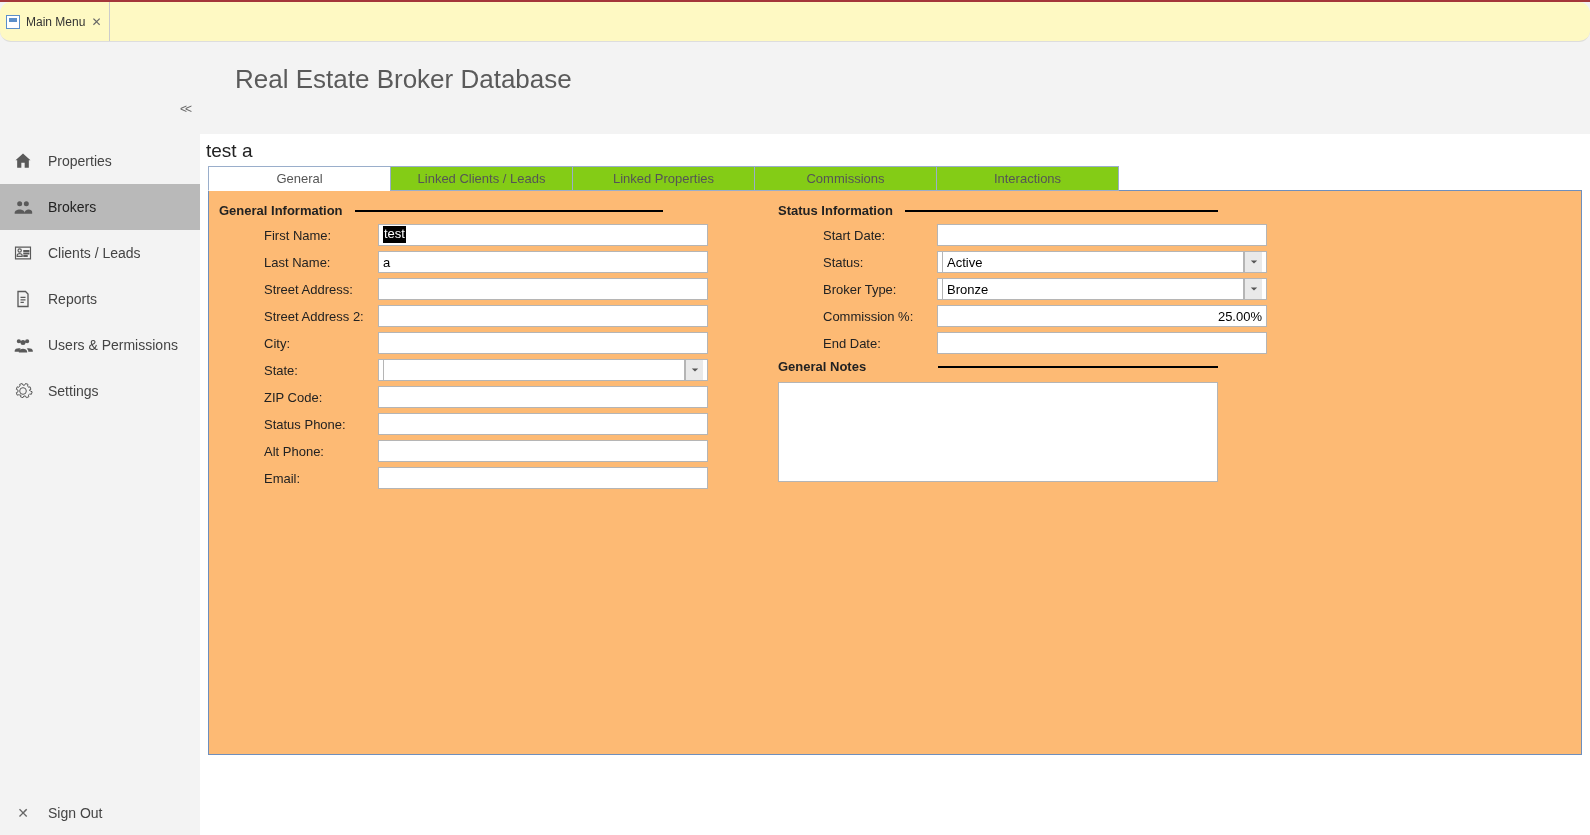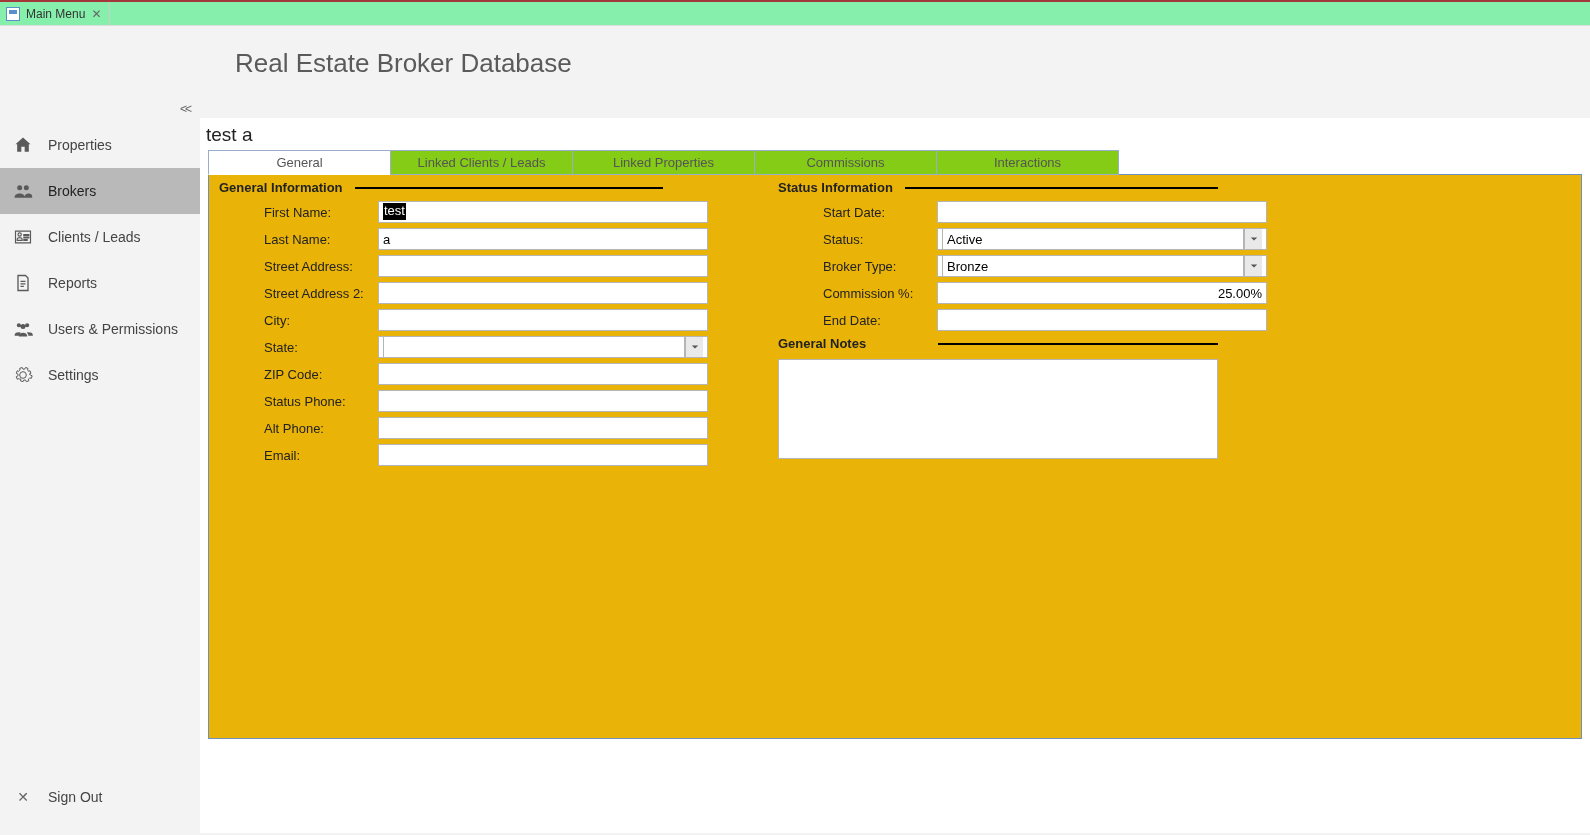--- a/index.html
+++ b/index.html
@@ -10,24 +10,25 @@
     color: #333;
     width: 1590px;
     height: 835px;
     overflow: hidden;
   }
   .top-accent {
     height: 2px;
     background: #a4373a;
   }
   .tab-bar {
-    background: #86efac;
-    height: 24px;
+    background: #fef9c3;
+    height: 40px;
     display: flex;
     border-bottom: 1px solid #ddd;
+    border-radius: 11px;
   }
   .doc-tab {
     display: flex;
     align-items: center;
     padding: 0 8px 0 6px;
     border-right: 1px solid #ccc;
     gap: 6px;
     font-size: 12px;
   }
   .doc-tab .form-icon {
@@ -133,23 +134,23 @@
   }
   .dtab.active {
     background:#fff;
     border-bottom-color:#fff;
     color:#555;
   }
   .detail-body {
     border:1px solid #6f8fbd;
     margin:0 8px 8px 8px;
     height: 565px;
-    background:#eab308;
+    background:#fdba74;
     margin-top:-1px;
-    padding:5px 10px;
+    padding:12px 10px;
   }
   .columns {
     display:flex;
     gap:70px;
   }
   .col { flex:0 0 auto; }
   .section-head {
     display:flex;
     align-items:center;
     gap:12px;

